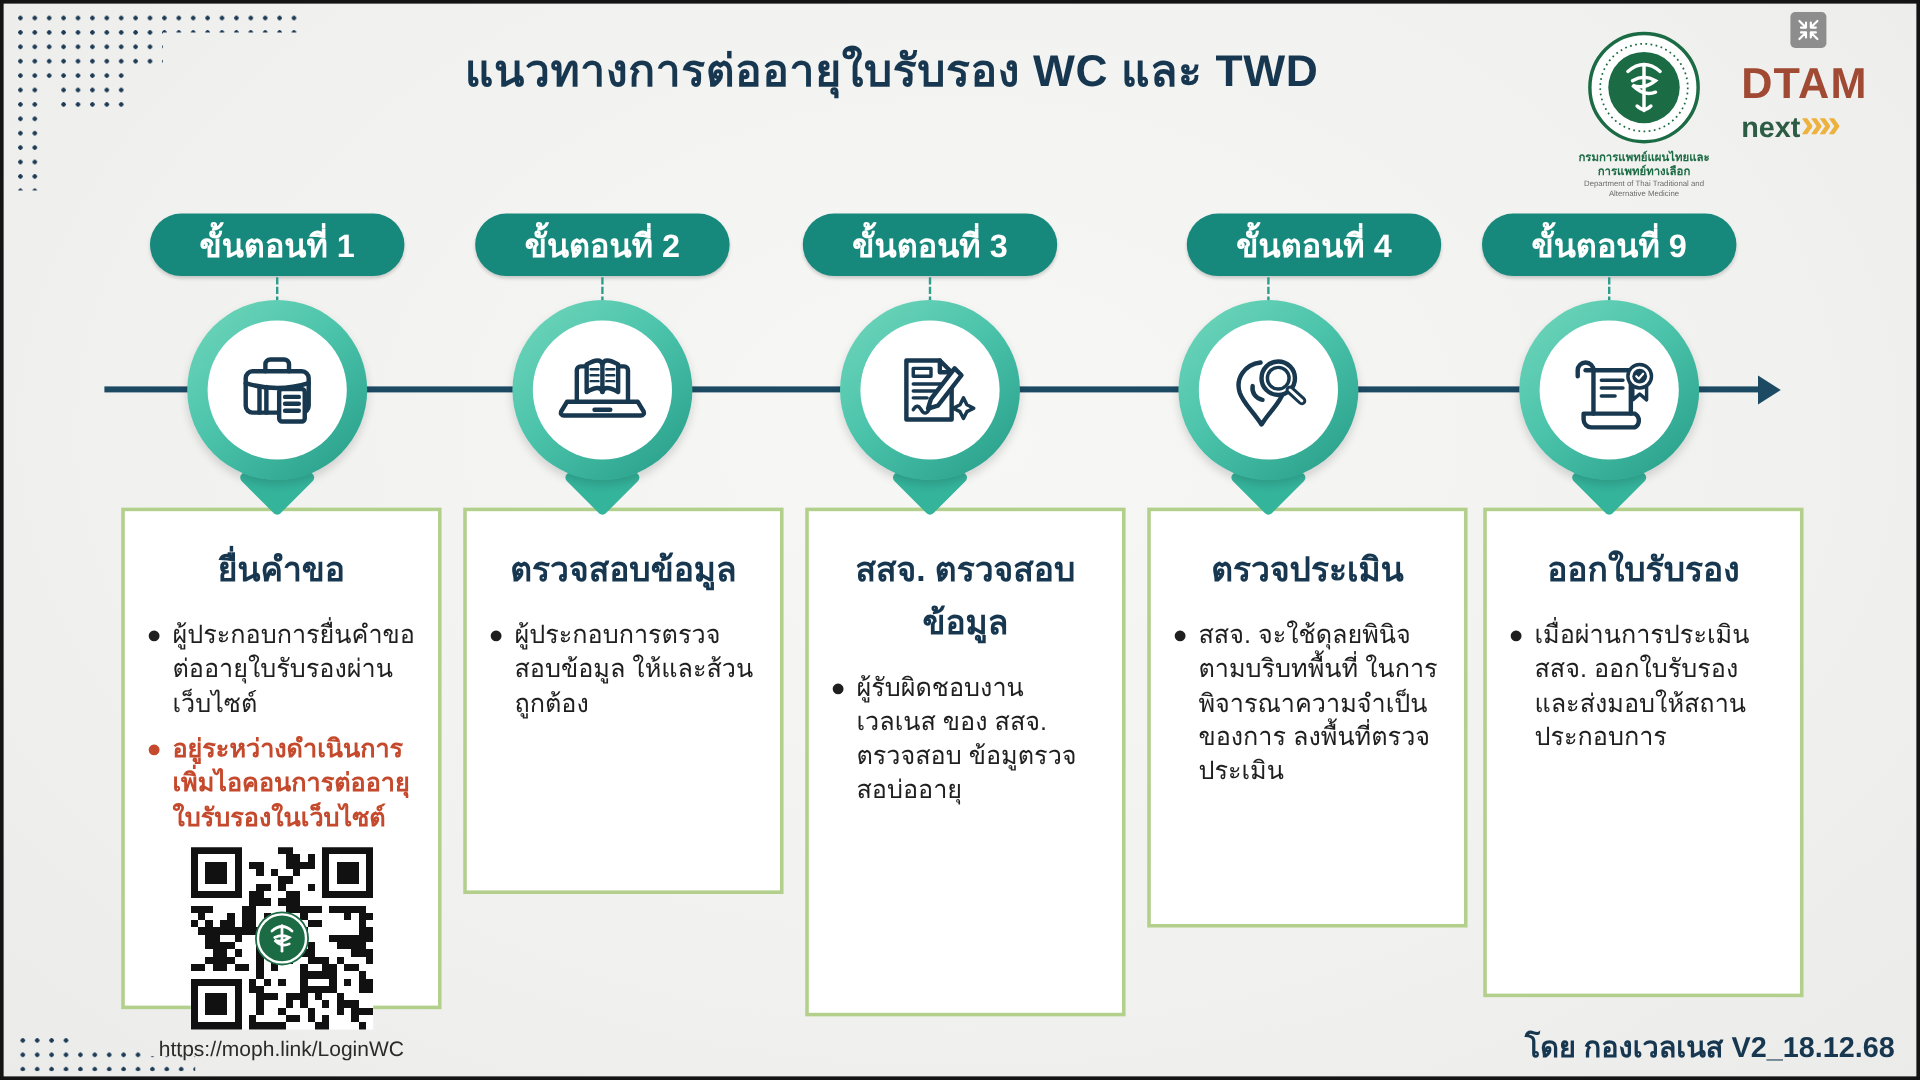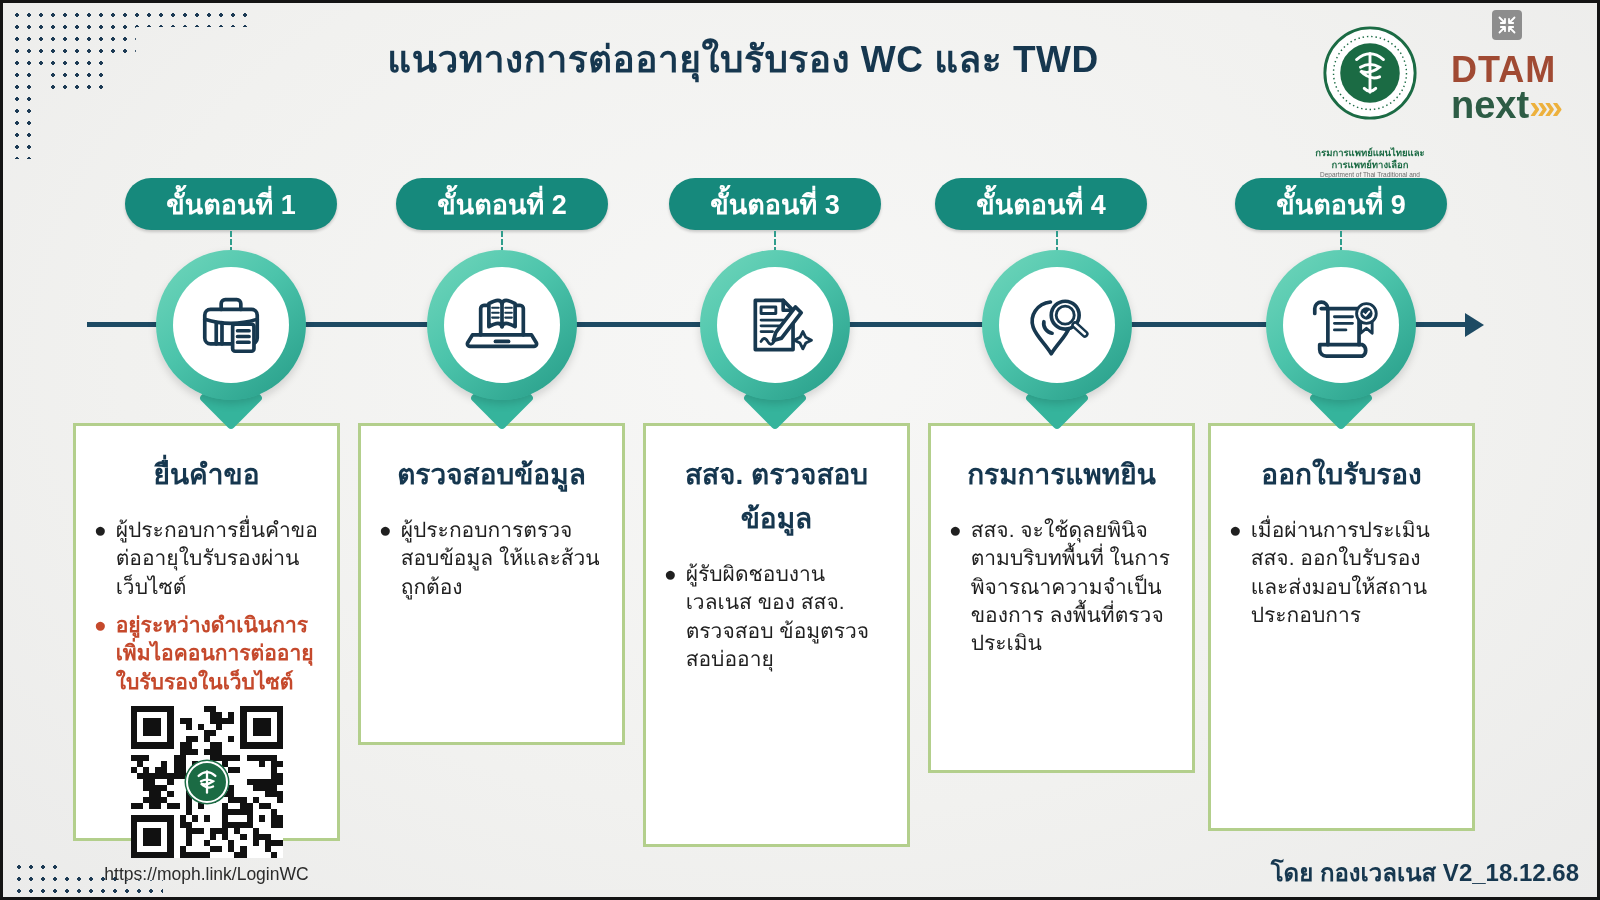--- a/index.html
+++ b/index.html
@@ -15,25 +15,25 @@
         clip-path:polygon(0 0,34% 0,34% 30%,70% 30%,70% 60%,100% 60%,100% 100%,0 100%);}
   
   .title{position:absolute;left:90px;top:26px;width:1300px;text-align:center;
          font-size:37px;font-weight:800;color:#16374f;letter-spacing:.5px;}
   .subtitle{position:absolute;left:90px;top:98px;width:1300px;text-align:center;
          font-size:44px;font-weight:800;
          background:linear-gradient(90deg,#8356e8 0%,#6f6fe0 20%,#4f86c0 42%,#3b9b9a 58%,#2aa878 78%,#1cae5c 100%);
          -webkit-background-clip:text;background-clip:text;color:transparent;}
   
   .moph{position:absolute;left:1306px;top:22px;width:122px;text-align:center;}
-  .moph-cap1{font-size:9.5px;font-weight:700;color:#1b6b44;line-height:1.25;margin-top:22px;}
+  .moph-cap1{font-size:9.5px;font-weight:700;color:#1b6b44;line-height:1.25;}
   .moph-cap2{font-size:6.5px;color:#6b6b6b;line-height:1.3;}
   .dtam{position:absolute;left:1448px;top:50px;width:130px;text-align:left;line-height:.95;}
   .dtam-l1{font-size:36px;font-weight:800;color:#a04a33;letter-spacing:1px;}
-  .dtam-l2{font-size:38px;font-weight:800;color:#2d5c45;}
+  .dtam-l2{font-size:24px;font-weight:800;color:#2d5c45;}
   .dtam-chev{font-size:34px;font-weight:800;color:#edb13d;letter-spacing:-4px;}
   .winbtn{position:absolute;left:1489px;top:7px;width:30px;height:30px;border-radius:4px;
           background:#8d8d8d;display:flex;align-items:center;justify-content:center;cursor:pointer;}
   
   .badge{position:absolute;top:175px;width:212px;height:52px;border-radius:26px;background:#16897c;
          color:#fff;font-size:27px;font-weight:800;display:flex;align-items:center;justify-content:center;
          box-shadow:0 2px 3px rgba(0,0,0,.18);}
   .connector{position:absolute;top:228px;height:22px;width:0;border-left:2px dashed #2f9d8c;}
   
   .timeline{position:absolute;left:84px;top:319px;width:1380px;height:5px;background:#1d4a63;z-index:1;}
@@ -42,21 +42,21 @@
   
   .ring{position:absolute;top:247px;width:150px;height:150px;border-radius:50%;z-index:3;
         background:linear-gradient(140deg,#72d7bc 0%,#4cc4ab 45%,#259b87 100%);
         box-shadow:0 4px 8px rgba(0,0,0,.15);}
   .ring-inner{position:absolute;left:17px;top:17px;width:116px;height:116px;border-radius:50%;background:#fff;
         display:flex;align-items:center;justify-content:center;}
   .diamond{position:absolute;top:372px;width:46px;height:46px;background:#35b49c;z-index:2;
         transform:rotate(45deg);border-radius:4px;}
   
   .card{position:absolute;top:420px;width:267px;background:#fff;border:3px solid #b3cf8c;z-index:1;
-        box-sizing:border-box;padding:26px 16px 10px 16px;}
+        box-sizing:border-box;padding:26px 16px 10px 16px;margin-left:28px;}
   .card-title{text-align:center;font-size:28px;font-weight:800;color:#16374f;margin-bottom:20px;}
   .bullets{display:flex;flex-direction:column;gap:10px;padding:0 2px;}
   .bullet{display:flex;gap:9px;font-size:21px;color:#1f1f1f;line-height:1.35;}
   .bullet .dot{flex:0 0 auto;font-size:21px;line-height:1.35;}
   .bullet.em{color:#c5492c;font-weight:800;}
   .qr-wrap{margin-top:10px;text-align:center;}
   .qr-box{position:relative;width:152px;height:152px;margin:0 auto;background:#fff;}
   .qr-box svg{width:152px;height:152px;display:block;}
   .qr-logo{position:absolute;left:50%;top:50%;width:44px;height:44px;transform:translate(-50%,-50%);
         border-radius:50%;background:#fff;display:flex;align-items:center;justify-content:center;}
@@ -106,21 +106,21 @@
       <path d="M17.5 17.5 L12 12 M12 12 V16.2 M12 12 H16.2"></path>
     </svg>
   </div>
 
   <div class="timeline"></div>
   <div class="timeline-arrow"></div>
 
   <div class="badge" style="left:122px">ขั้นตอนที่ 1</div>
   <div class="badge" style="left:393px">ขั้นตอนที่ 2</div>
   <div class="badge" style="left:666px">ขั้นตอนที่ 3</div>
-  <div class="badge" style="left:932px">ขั้นตอนที่ 4</div>
+  <div class="badge" style="left:986px">ขั้นตอนที่ 4</div>
   <div class="badge" style="left:1232px">ขั้นตอนที่ 9</div>
 
   <div class="connector" style="left:227px"></div>
   <div class="connector" style="left:498px"></div>
   <div class="connector" style="left:771px"></div>
   <div class="connector" style="left:1053px"></div>
   <div class="connector" style="left:1337px"></div>
 
   <div class="diamond" style="left:205px"></div>
   <div class="diamond" style="left:476px"></div>
@@ -454,21 +454,21 @@
     <div class="card-title">สสจ. ตรวจสอบข้อมูล</div>
     <div class="bullets">
       <div class="bullet">
           <span class="dot">●</span>
           <span>ผู้รับผิดชอบงานเวลเนส ของ สสจ. ตรวจสอบ ข้อมูตรวจสอบ่ออายุ</span>
         </div>
     </div>
   </div>
 
   <div class="card" style="left:925px;height:350px">
-    <div class="card-title">กรมการแพทยิน</div>
+    <div class="card-title">ตรวจประเมิน</div>
     <div class="bullets">
       <div class="bullet">
           <span class="dot">●</span>
           <span>สสจ. จะใช้ดุลยพินิจตามบริบทพื้นที่ ในการพิจารณาความจำเป็นของการ ลงพื้นที่ตรวจประเมิน</span>
         </div>
     </div>
   </div>
 
   <div class="card" style="left:1205px;height:408px">
     <div class="card-title">ออกใบรับรอง</div>

